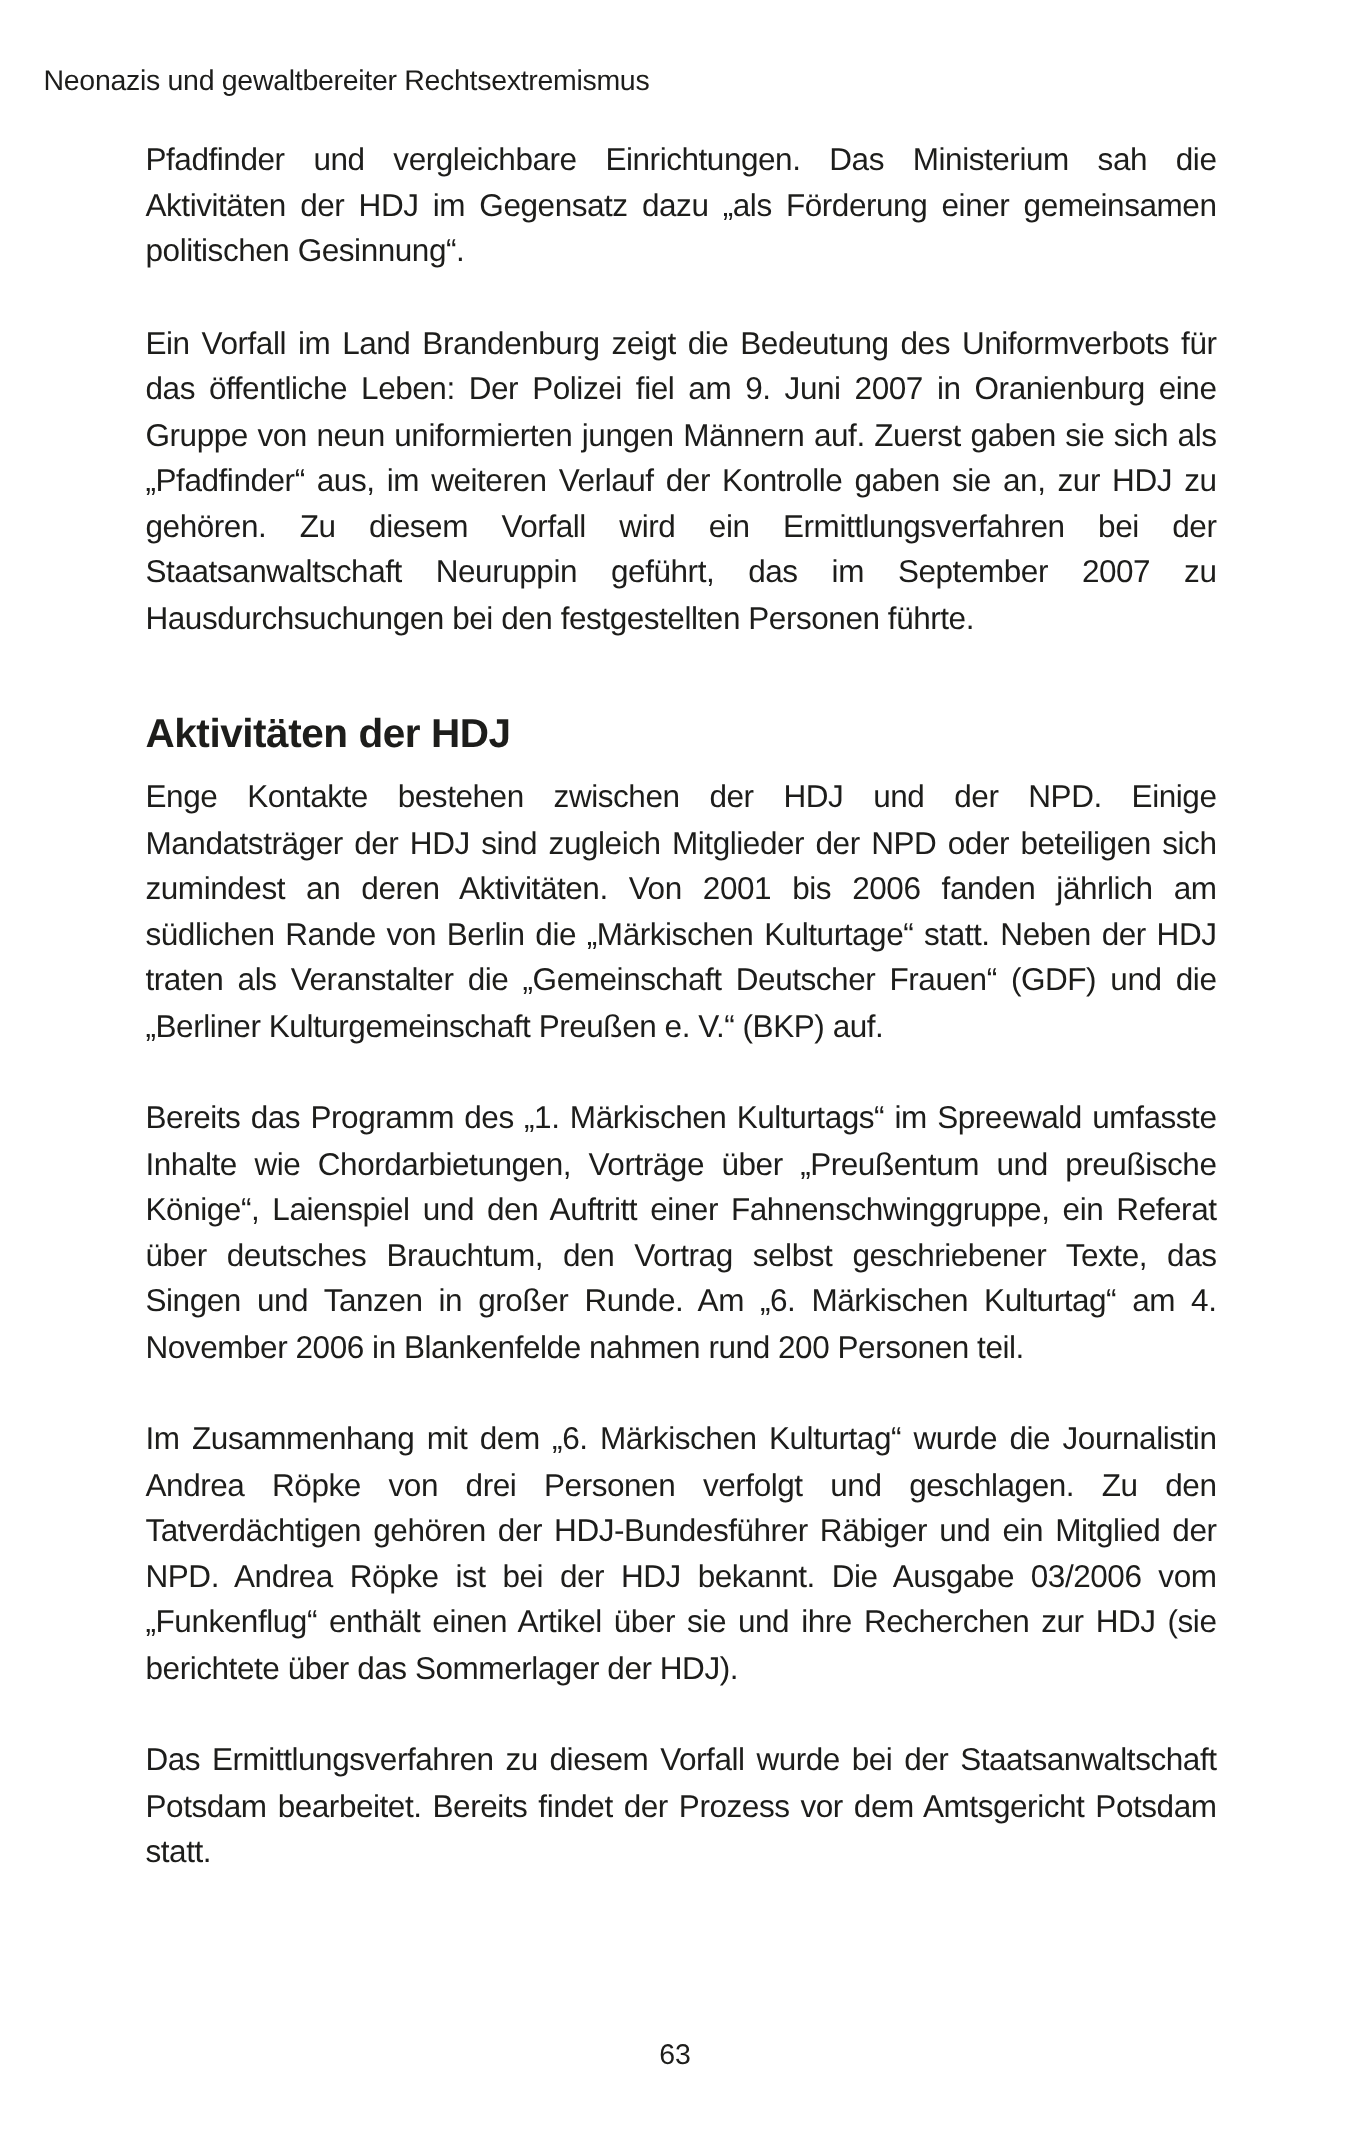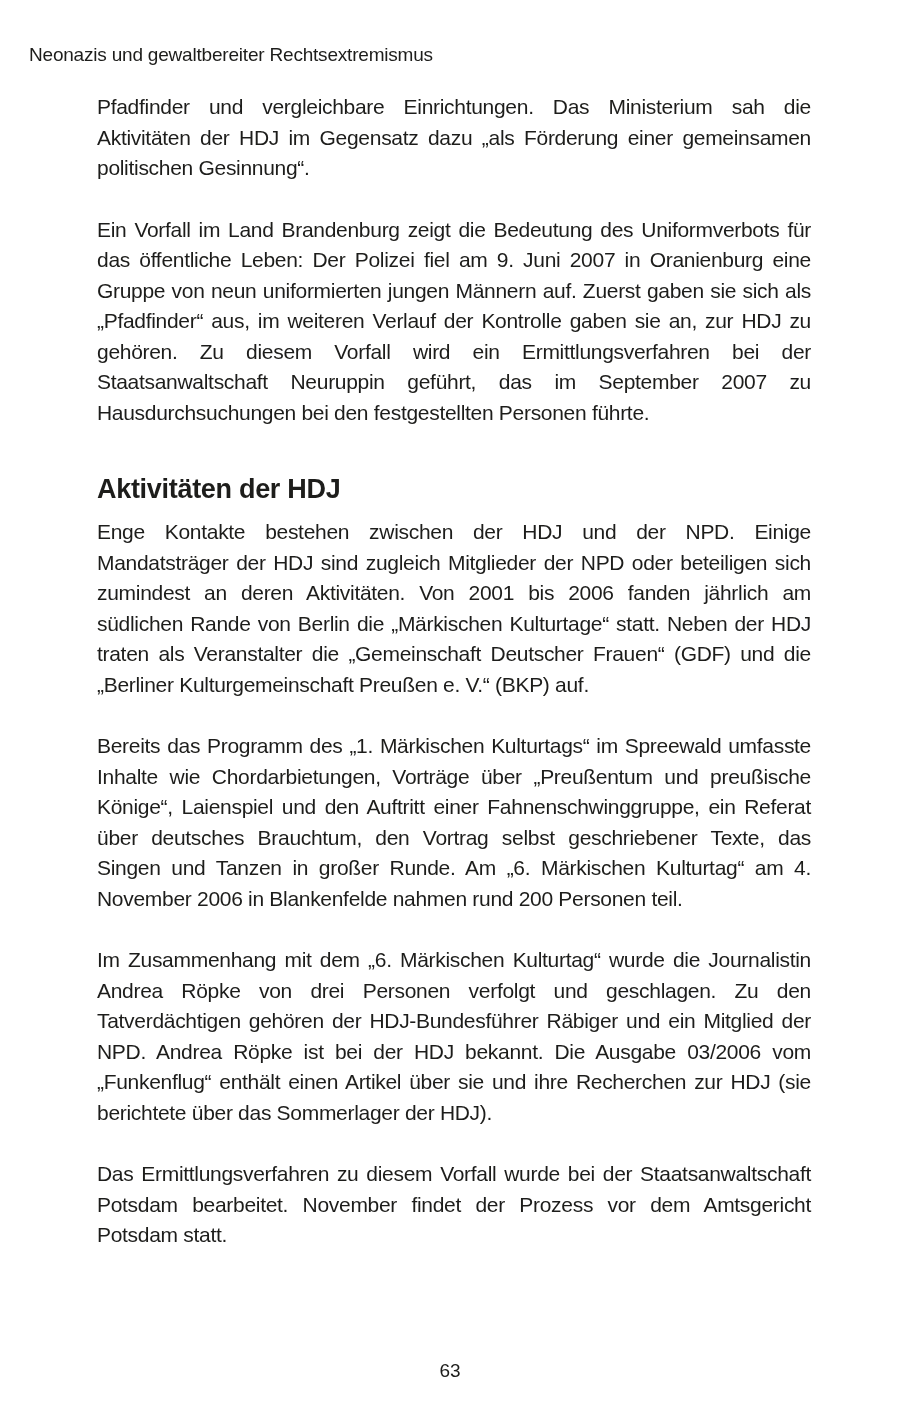--- a/index.html
+++ b/index.html
@@ -73,19 +73,19 @@
     <p>Ein Vorfall im Land Brandenburg zeigt die Bedeutung des Uniformverbots für das öffentliche Leben: Der Polizei fiel am 9. Juni 2007 in Oranienburg eine Gruppe von neun uniformierten jungen Männern auf. Zuerst gaben sie sich als „Pfadfinder“ aus, im weiteren Verlauf der Kontrolle gaben sie an, zur HDJ zu gehören. Zu diesem Vorfall wird ein Ermittlungsverfahren bei der Staatsanwaltschaft Neuruppin geführt, das im September 2007 zu Hausdurchsuchungen bei den festgestellten Personen führte.</p>
 
     <h2 class="section-heading">Aktivitäten der HDJ</h2>
 
     <p>Enge Kontakte bestehen zwischen der HDJ und der NPD. Einige Mandatsträger der HDJ sind zugleich Mitglieder der NPD oder beteiligen sich zumindest an deren Aktivitäten. Von 2001 bis 2006 fanden jährlich am südlichen Rande von Berlin die „Märkischen Kulturtage“ statt. Neben der HDJ traten als Veranstalter die „Gemeinschaft Deutscher Frauen“ (GDF) und die „Berliner Kulturgemeinschaft Preußen e. V.“ (BKP) auf.</p>
 
     <p>Bereits das Programm des „1. Märkischen Kulturtags“ im Spreewald umfasste Inhalte wie Chordarbietungen, Vorträge über „Preußentum und preußische Könige“, Laienspiel und den Auftritt einer Fahnenschwinggruppe, ein Referat über deutsches Brauchtum, den Vortrag selbst geschriebener Texte, das Singen und Tanzen in großer Runde. Am „6. Märkischen Kulturtag“ am 4. November 2006 in Blankenfelde nahmen rund 200 Personen teil.</p>
 
     <p>Im Zusammenhang mit dem „6. Märkischen Kulturtag“ wurde die Journalistin Andrea Röpke von drei Personen verfolgt und geschlagen. Zu den Tatverdächtigen gehören der HDJ-Bundesführer Räbiger und ein Mitglied der NPD. Andrea Röpke ist bei der HDJ bekannt. Die Ausgabe 03/2006 vom „Funkenflug“ enthält einen Artikel über sie und ihre Recherchen zur HDJ (sie berichtete über das Sommerlager der HDJ).</p>
 
-    <p>Das Ermittlungsverfahren zu diesem Vorfall wurde bei der Staatsanwaltschaft Potsdam bearbeitet. November findet der Prozess vor dem Amtsgericht Potsdam statt.</p>
+    <p>Das Ermittlungsverfahren zu diesem Vorfall wurde bei der Staatsanwaltschaft Potsdam bearbeitet. Bereits findet der Prozess vor dem Amtsgericht Potsdam statt.</p>
 
   </div>
 
   <div class="page-number">63</div>
 
 </div>
 
 </body></html>

